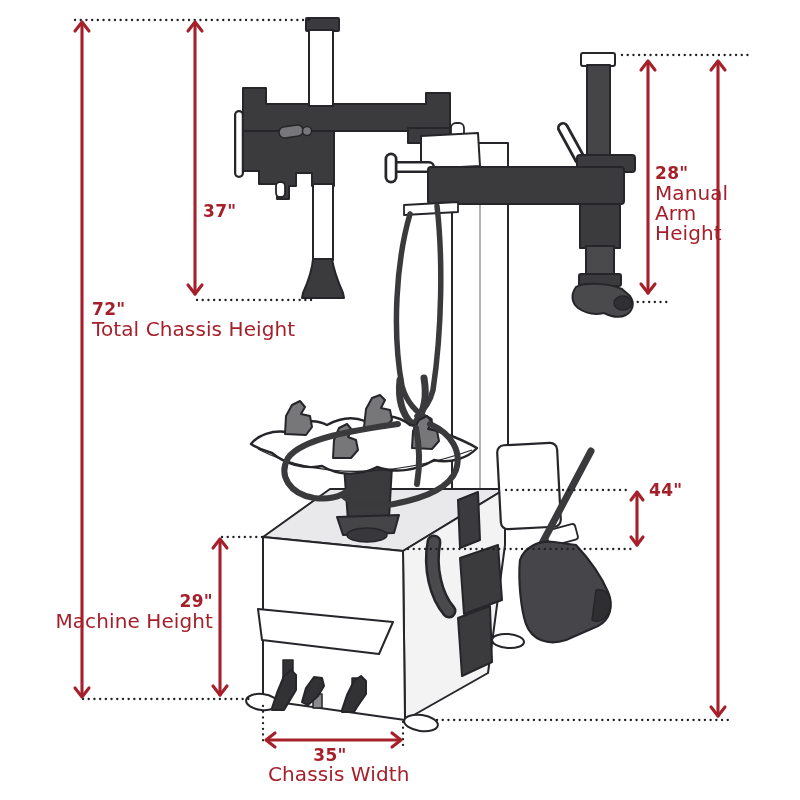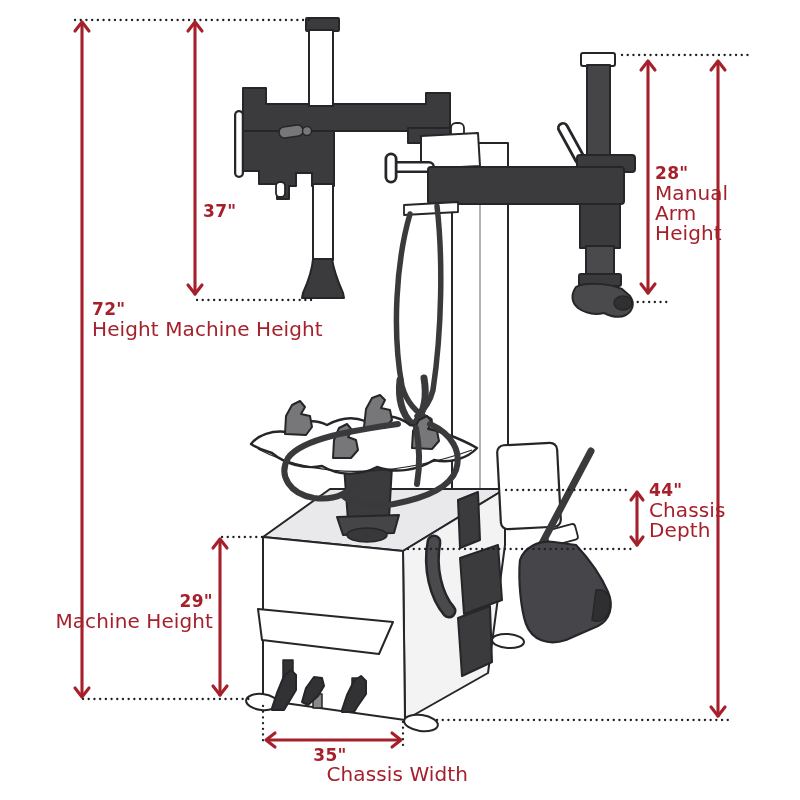--- a/index.html
+++ b/index.html
@@ -11,21 +11,21 @@
   .dim-text{display:block;font-size:20px;font-weight:400;line-height:20px;letter-spacing:.1px;}
   .lbl-total  {left:92px;  top:299px; white-space:nowrap;}
   .lbl-robo   {left:203px; top:201px;}
   .lbl-robo .dim-text{width:92px;}
   .lbl-manual {left:655px; top:163px;}
   .lbl-manual .dim-text{width:64px;}
   .lbl-depth  {left:649px; top:480px;}
   .lbl-depth .dim-text{width:80px;}
   .lbl-table  {right:587px;top:591px; text-align:right; white-space:nowrap;}
   .lbl-width-val {left:240px;top:745px;width:180px;text-align:center;}
-  .lbl-width-cap {left:268px;top:764px;width:200px;text-align:right;white-space:nowrap;}
+  .lbl-width-cap {left:268px;top:764px;width:200px;text-align:left;white-space:nowrap;}
 </style>
 </head>
 <body>
 
 <div class="stage">
 
 <svg width="800" height="800" viewBox="0 0 800 800">
 
   <g stroke="#26262a" stroke-width="2" stroke-linejoin="round" fill="none">
 
@@ -179,35 +179,34 @@
     <g>
       <line x1="268" y1="740" x2="399" y2="740"></line>
       <polyline points="275,733 266,740 275,747"></polyline>
       <polyline points="392,733 401,740 392,747"></polyline>
     </g>
   </g>
 </svg>
 
   <div class="dim-label lbl-total">
     <span class="dim-value">72"</span>
-    <span class="dim-text">Height Machine Height</span>
+    <span class="dim-text">Total Chassis Height</span>
   </div>
 
   <div class="dim-label lbl-robo">
     <span class="dim-value">37"</span>
   </div>
 
   <div class="dim-label lbl-manual">
     <span class="dim-value">28"</span>
     <span class="dim-text">Manual Arm Height</span>
   </div>
 
   <div class="dim-label lbl-depth">
     <span class="dim-value">44"</span>
-    <span class="dim-text">Chassis Depth</span>
   </div>
 
   <div class="dim-label lbl-table">
     <span class="dim-value">29"</span>
     <span class="dim-text">Machine Height</span>
   </div>
 
   <div class="dim-label lbl-width-val">
     <span class="dim-value">35"</span>
   </div>

